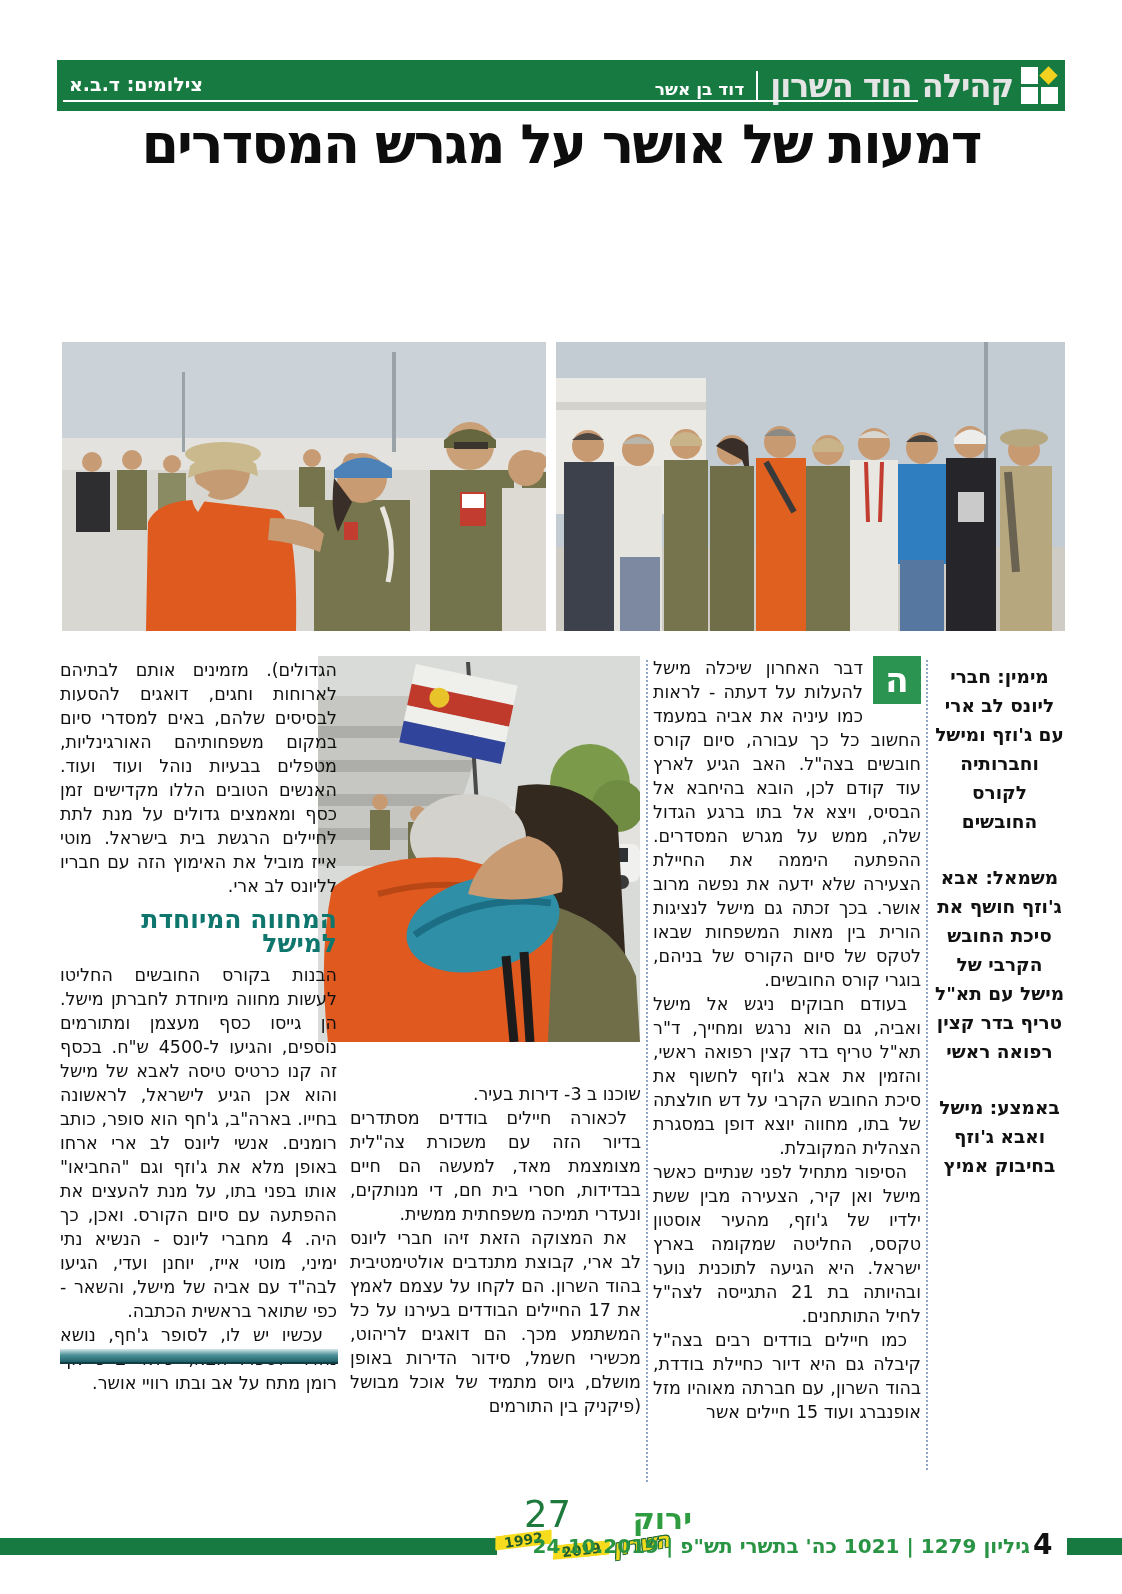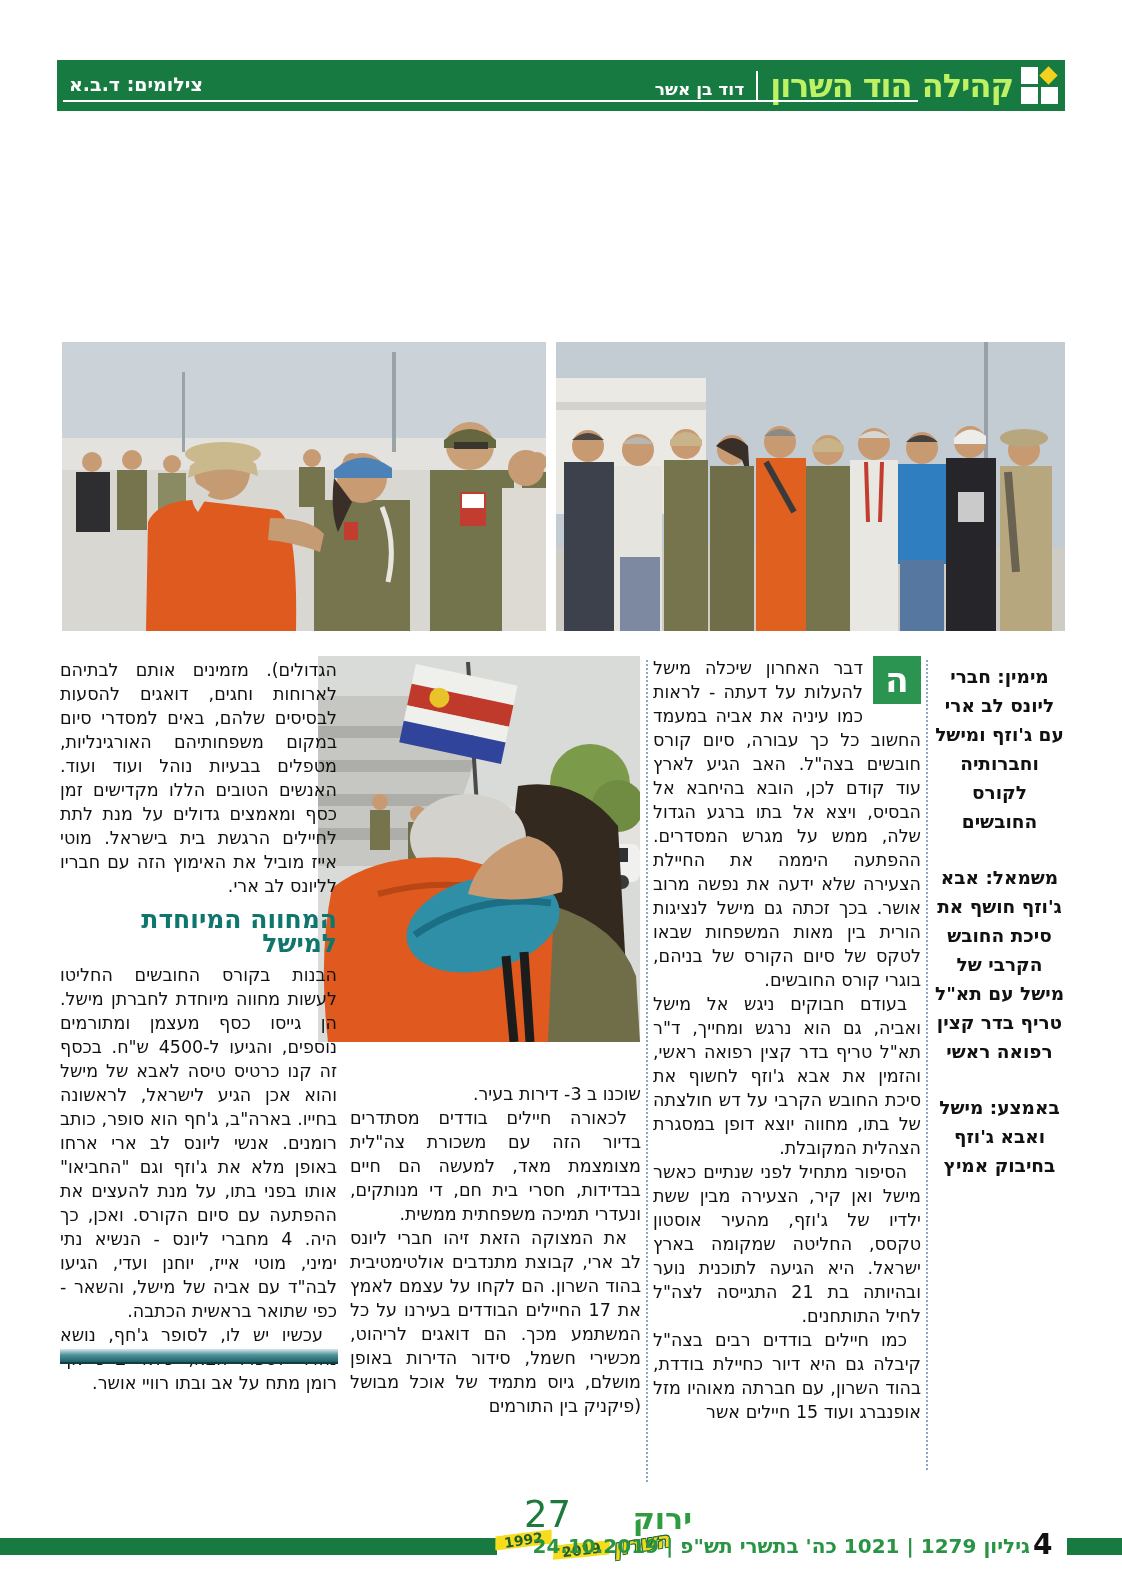--- a/index.html
+++ b/index.html
@@ -8,21 +8,21 @@
 
   
   .header-bar{position:absolute;left:57px;top:60px;width:1008px;height:51px;background:#177a40;
               display:flex;align-items:center;direction:rtl;padding-right:52px;box-sizing:border-box;gap:12px;}
   .brand-logo{position:absolute;right:3px;top:3px;width:45px;height:45px;background:#177a40;}
   .brand-logo .sq{position:absolute;background:#ffffff;width:17px;height:17px;}
   .brand-logo .sq.tl{left:4px;top:4px;}
   .brand-logo .sq.bl{left:4px;bottom:4px;}
   .brand-logo .sq.br{right:4px;bottom:4px;}
   .brand-logo .dia{position:absolute;right:7px;top:6px;width:13px;height:13px;background:#f2d21f;transform:rotate(45deg);}
-  .brand-title{color:#bef264;font-size:32px;font-weight:800;letter-spacing:-1px;white-space:nowrap;line-height:1;}
+  .brand-title{color:#e5e5e5;font-size:32px;font-weight:800;letter-spacing:-1px;white-space:nowrap;line-height:1;}
   .brand-divider{width:2px;height:30px;background:#ffffff;}
   .brand-byline{color:#ffffff;font-size:17px;font-weight:600;white-space:nowrap;margin-top:6px;}
   .header-underline{position:absolute;left:6px;top:40px;width:855px;height:2px;background:#ffffff;}
   .header-credits{position:absolute;left:12px;top:13px;color:#ffffff;font-size:19px;font-weight:700;direction:rtl;}
 
   
   .headline{position:absolute;left:57px;top:114px;width:1008px;text-align:center;color:#0d0d0d;
             font-size:54px;font-weight:900;letter-spacing:-2px;line-height:1.15;white-space:nowrap;}
   .standfirst{position:absolute;left:62px;top:200px;width:999px;text-align:center;color:#0d0d0d;
               font-size:24px;font-weight:700;line-height:32px;}
@@ -94,20 +94,21 @@
     <div class="brand-logo">
       <span class="dia"></span>
       <span class="sq tl"></span>
       <span class="sq bl"></span>
       <span class="sq br"></span>
     </div>
     <div class="header-underline"></div>
     <div class="header-credits">צילומים: ד.ב.א</div>
   </div>
 
+  <div class="headline">דמעות של אושר על מגרש המסדרים</div>
 
   <div class="photo photo1">
     <svg viewBox="0 0 484 289" preserveAspectRatio="none">
       <rect x="0" y="0" width="484" height="130" fill="#ccd3d8"></rect>
       <rect x="0" y="96" width="484" height="38" fill="#e3e2de"></rect>
       <rect x="330" y="10" width="4" height="100" fill="#9aa3a8"></rect>
       <rect x="120" y="30" width="3" height="80" fill="#9aa3a8"></rect>
       <rect x="0" y="128" width="484" height="161" fill="#d9d7d1"></rect>
       <g>
         <circle cx="30" cy="120" r="10" fill="#c79c74"></circle>

